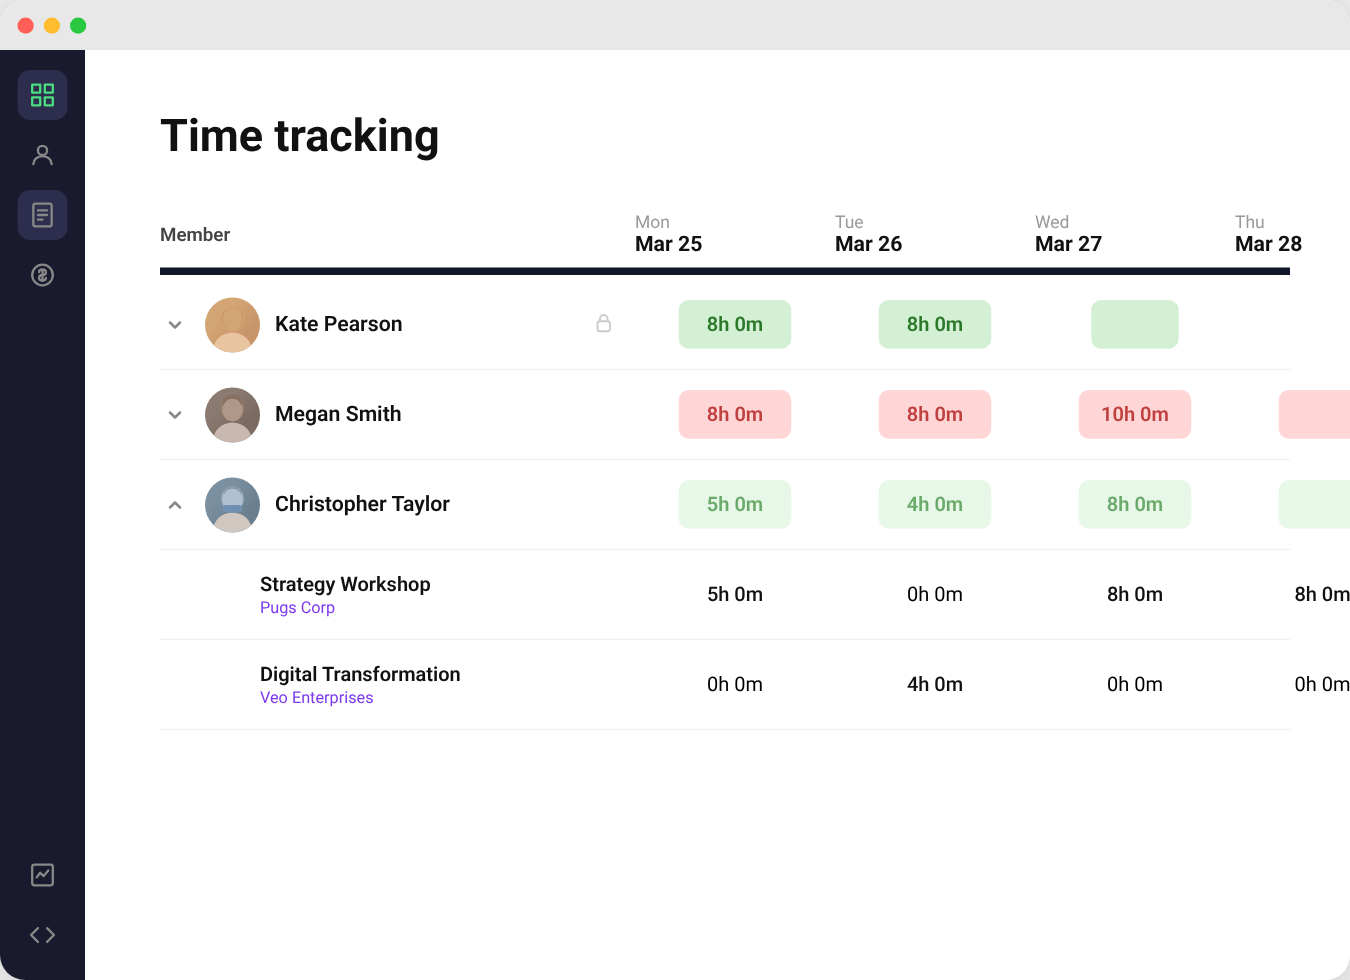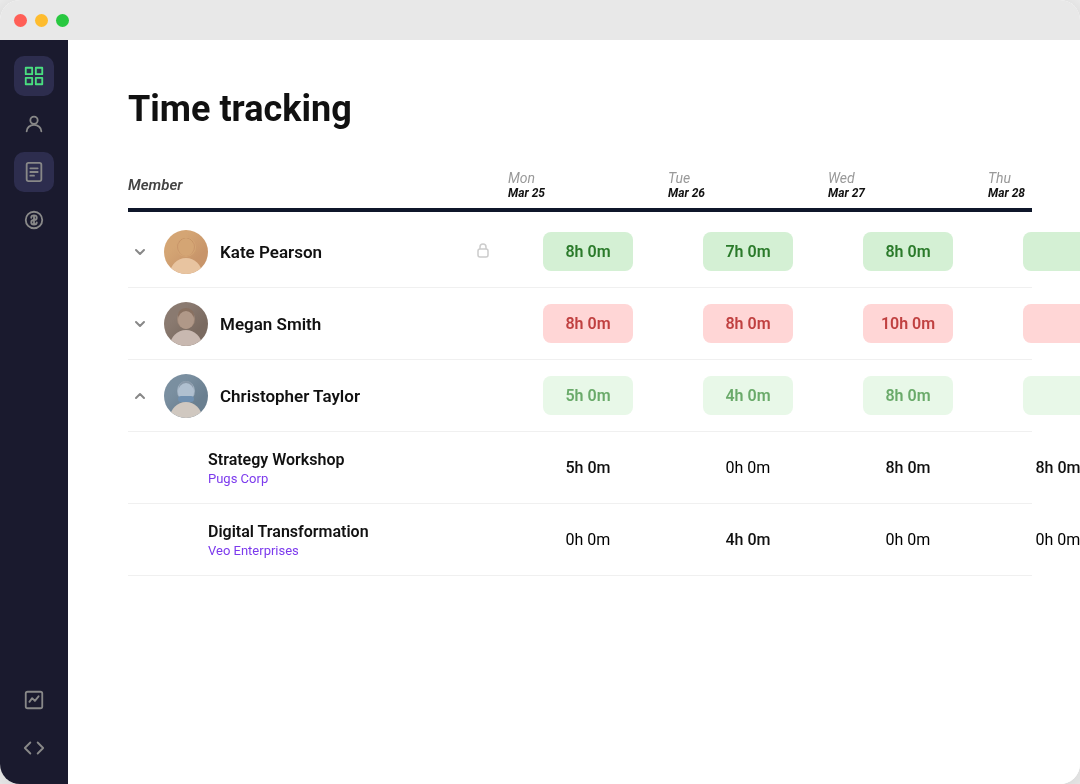--- a/index.html
+++ b/index.html
@@ -90,35 +90,34 @@
       color: #111;
       margin-bottom: 40px;
     }
     .table-container {
       min-width: 900px;
     }
     .table-header {
       display: grid;
       grid-template-columns: 380px 160px 160px 160px 140px;
       padding-bottom: 8px;
-      border-bottom: 4px solid #0f172a;
+      border-bottom: 6px solid #0f172a;
       margin-bottom: 4px;
-      font-style: italic;
     }
     .col-header {
       display: flex;
       flex-direction: column;
     }
     .col-header .day-name {
       font-size: 14px;
       color: #999;
       font-weight: 400;
     }
     .col-header .day-date {
-      font-size: 12px;
+      font-size: 17px;
       font-weight: 700;
       color: #111;
     }
     .member-col-header {
       font-size: 15px;
       font-weight: 600;
       color: #444;
       align-self: center;
     }
     .table-row {
@@ -339,23 +338,20 @@
               <svg width="18" height="18" viewBox="0 0 18 18" fill="none">
                 <rect x="4" y="8" width="10" height="8" rx="2" stroke="#ccc" stroke-width="1.5"></rect>
                 <path d="M6 8V6a3 3 0 0 1 6 0v2" stroke="#ccc" stroke-width="1.5"></path>
               </svg>
             </div>
           </div>
           <div class="time-cell">
             <div class="time-badge badge-green">8h 0m</div>
           </div>
           <div class="time-cell">
-            <div class="time-badge badge-green">7h 0m</div>
-          </div>
-          <div class="time-cell">
             <div class="time-badge badge-green">8h 0m</div>
           </div>
           <div class="time-cell">
             <div class="time-badge badge-green" style="min-width:70px;">&nbsp;</div>
           </div>
         </div>
 
         <div class="table-row">
           <div class="member-cell">
             <div class="chevron-btn">

